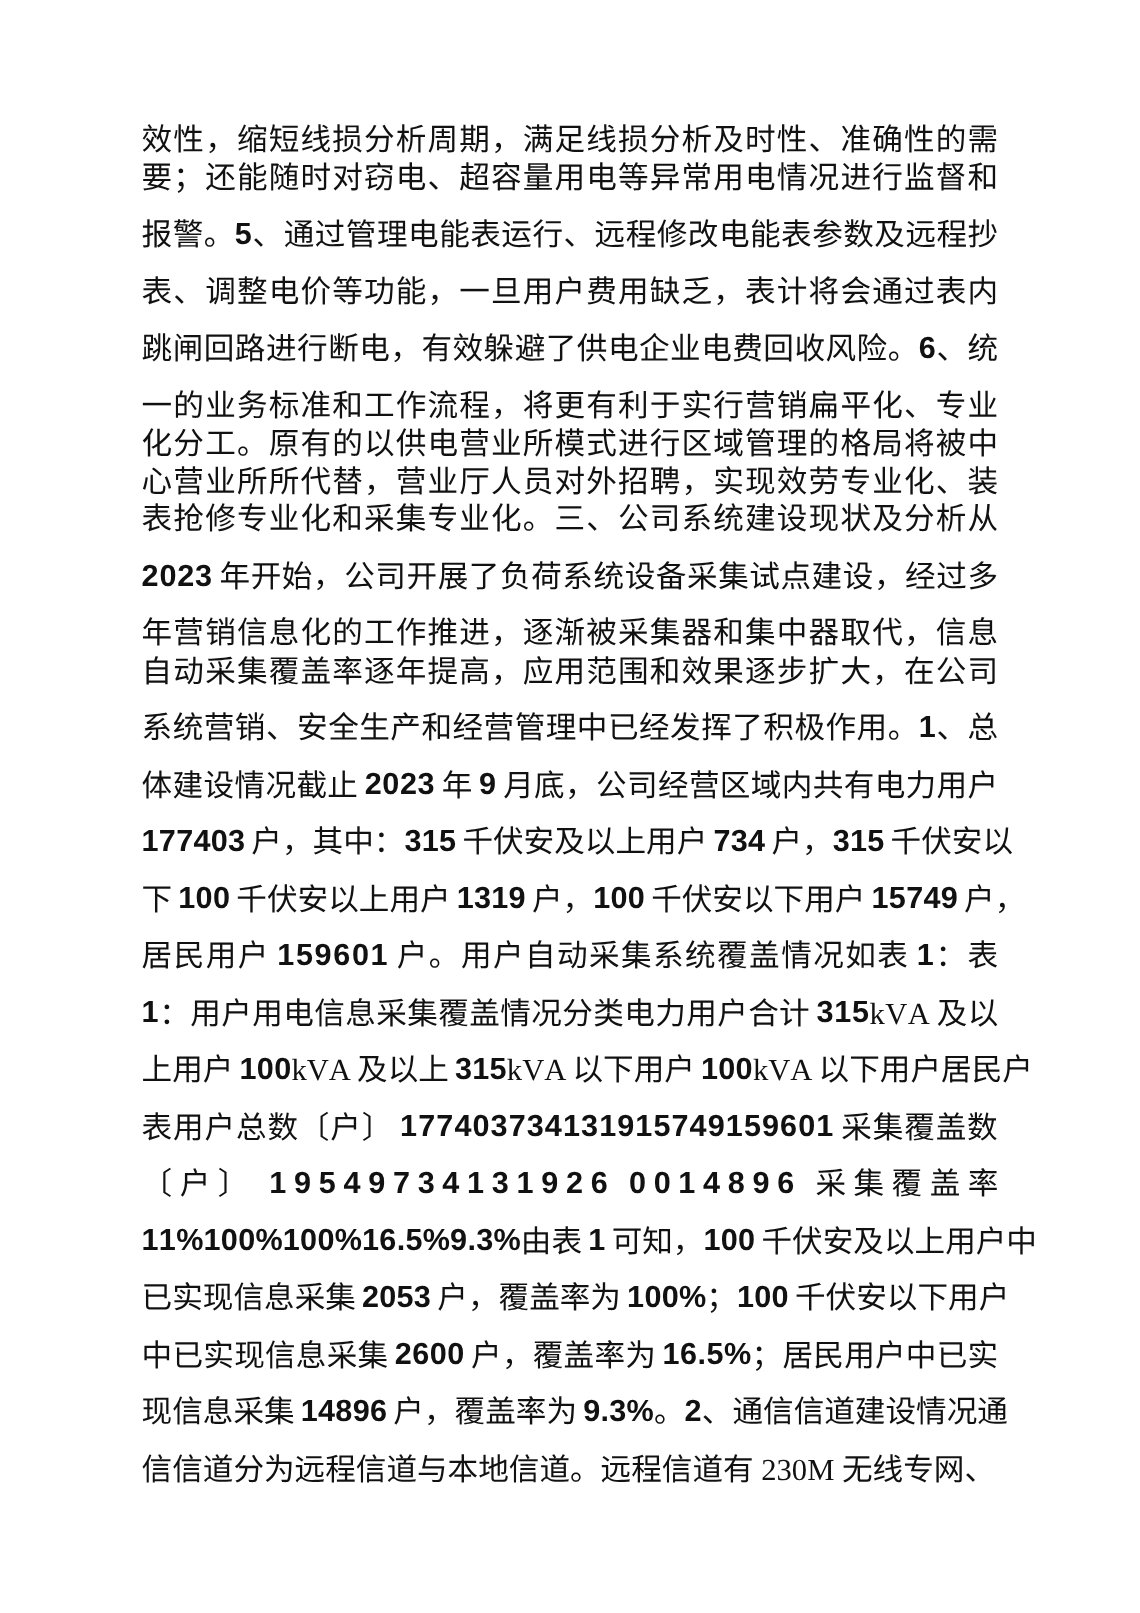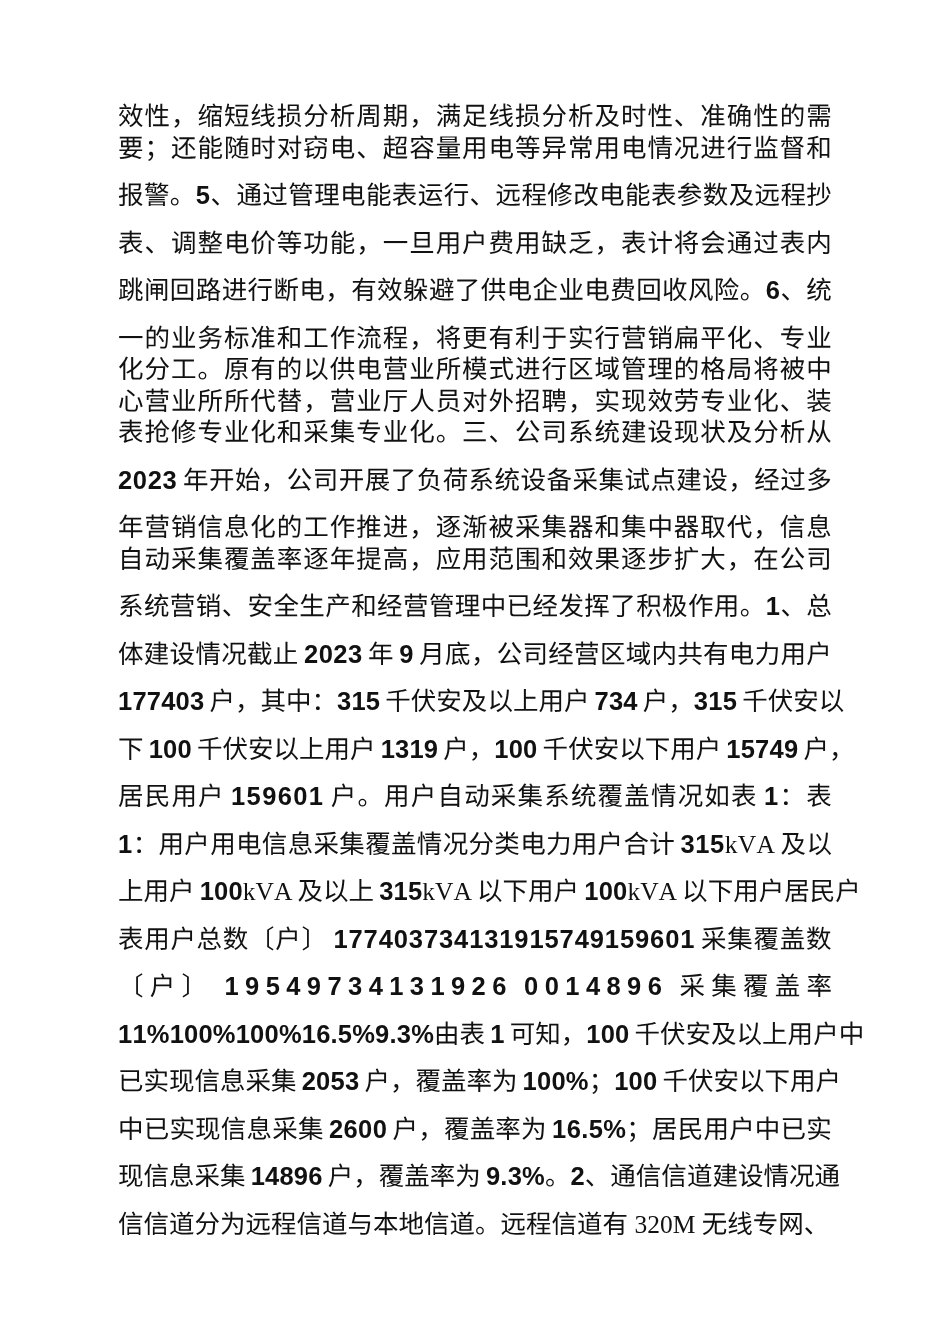--- a/index.html
+++ b/index.html
@@ -904,15 +904,15 @@
         <span>通</span>
         <span>信</span>
         <span>信</span>
         <span>道</span>
         <span>建</span>
         <span>设</span>
         <span>情</span>
         <span>况</span>
         <span>通</span>
       </div>
-      <div class="ln gap-loose">信信道分为远程信道与本地信道。远程信道有 320M 无线专网、</div>
+      <div class="ln gap-loose">信信道分为远程信道与本地信道。远程信道有 230M 无线专网、</div>
     </div>
 </div>
 
 </body></html>

